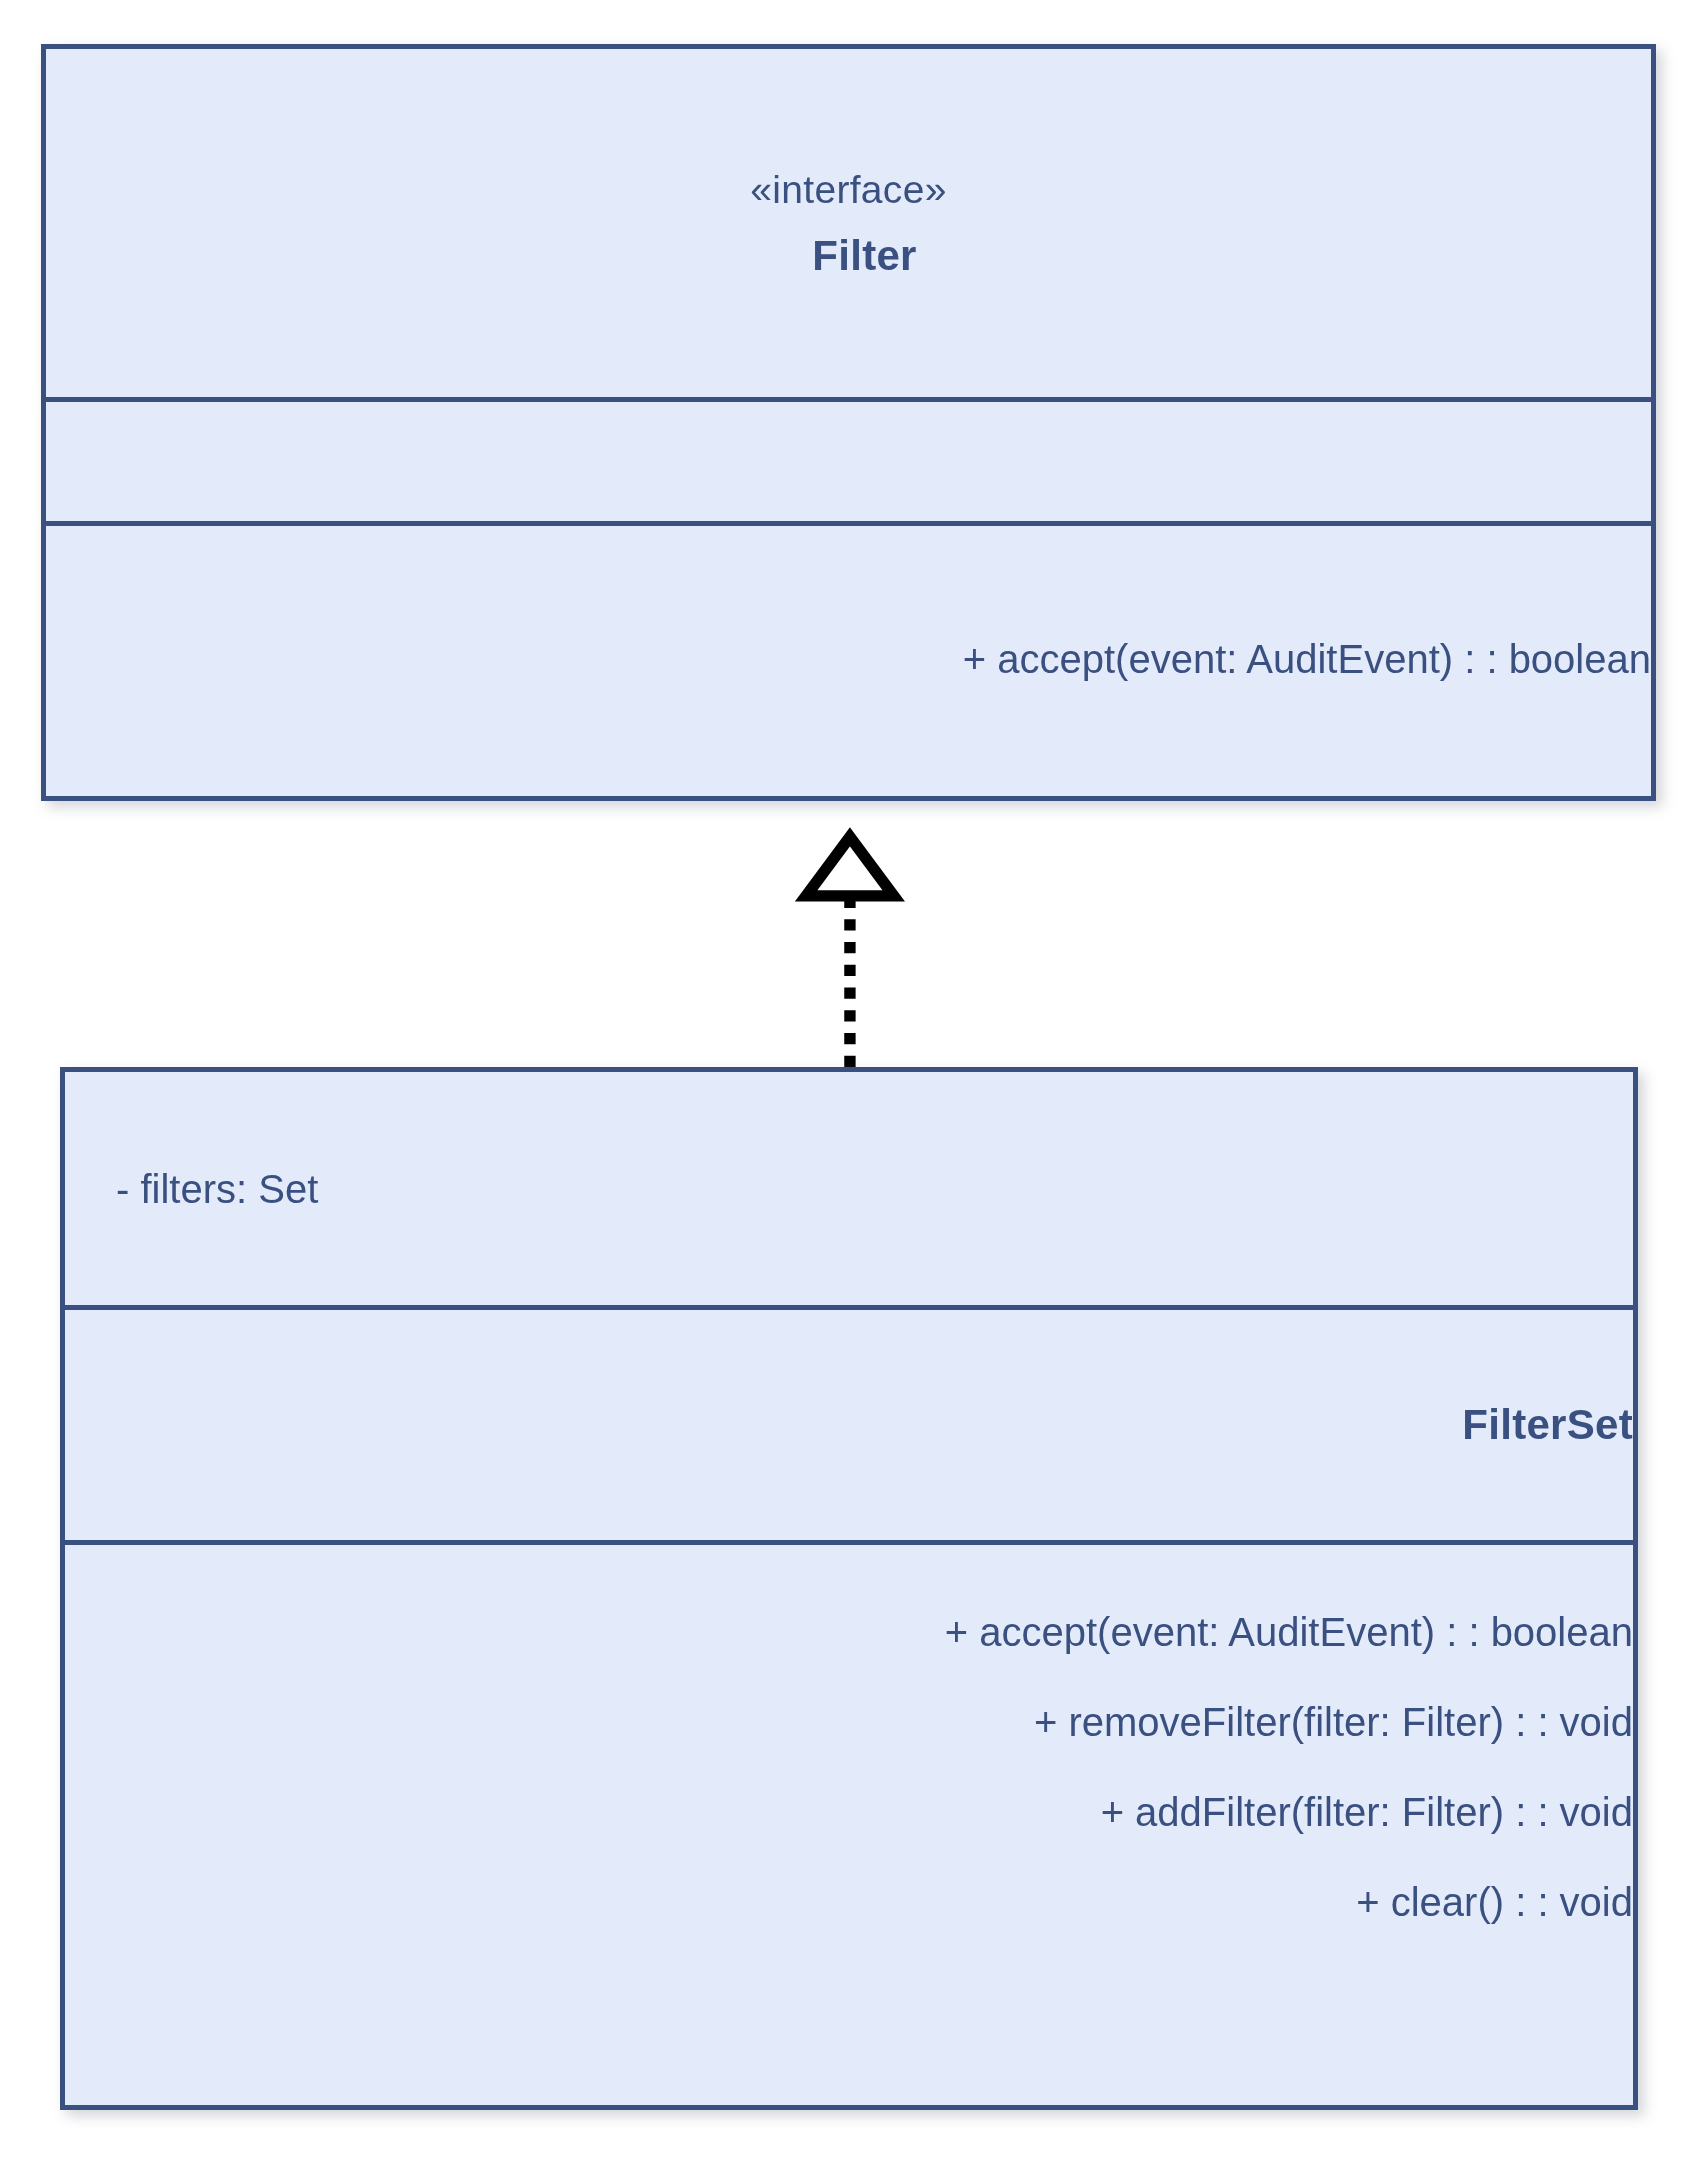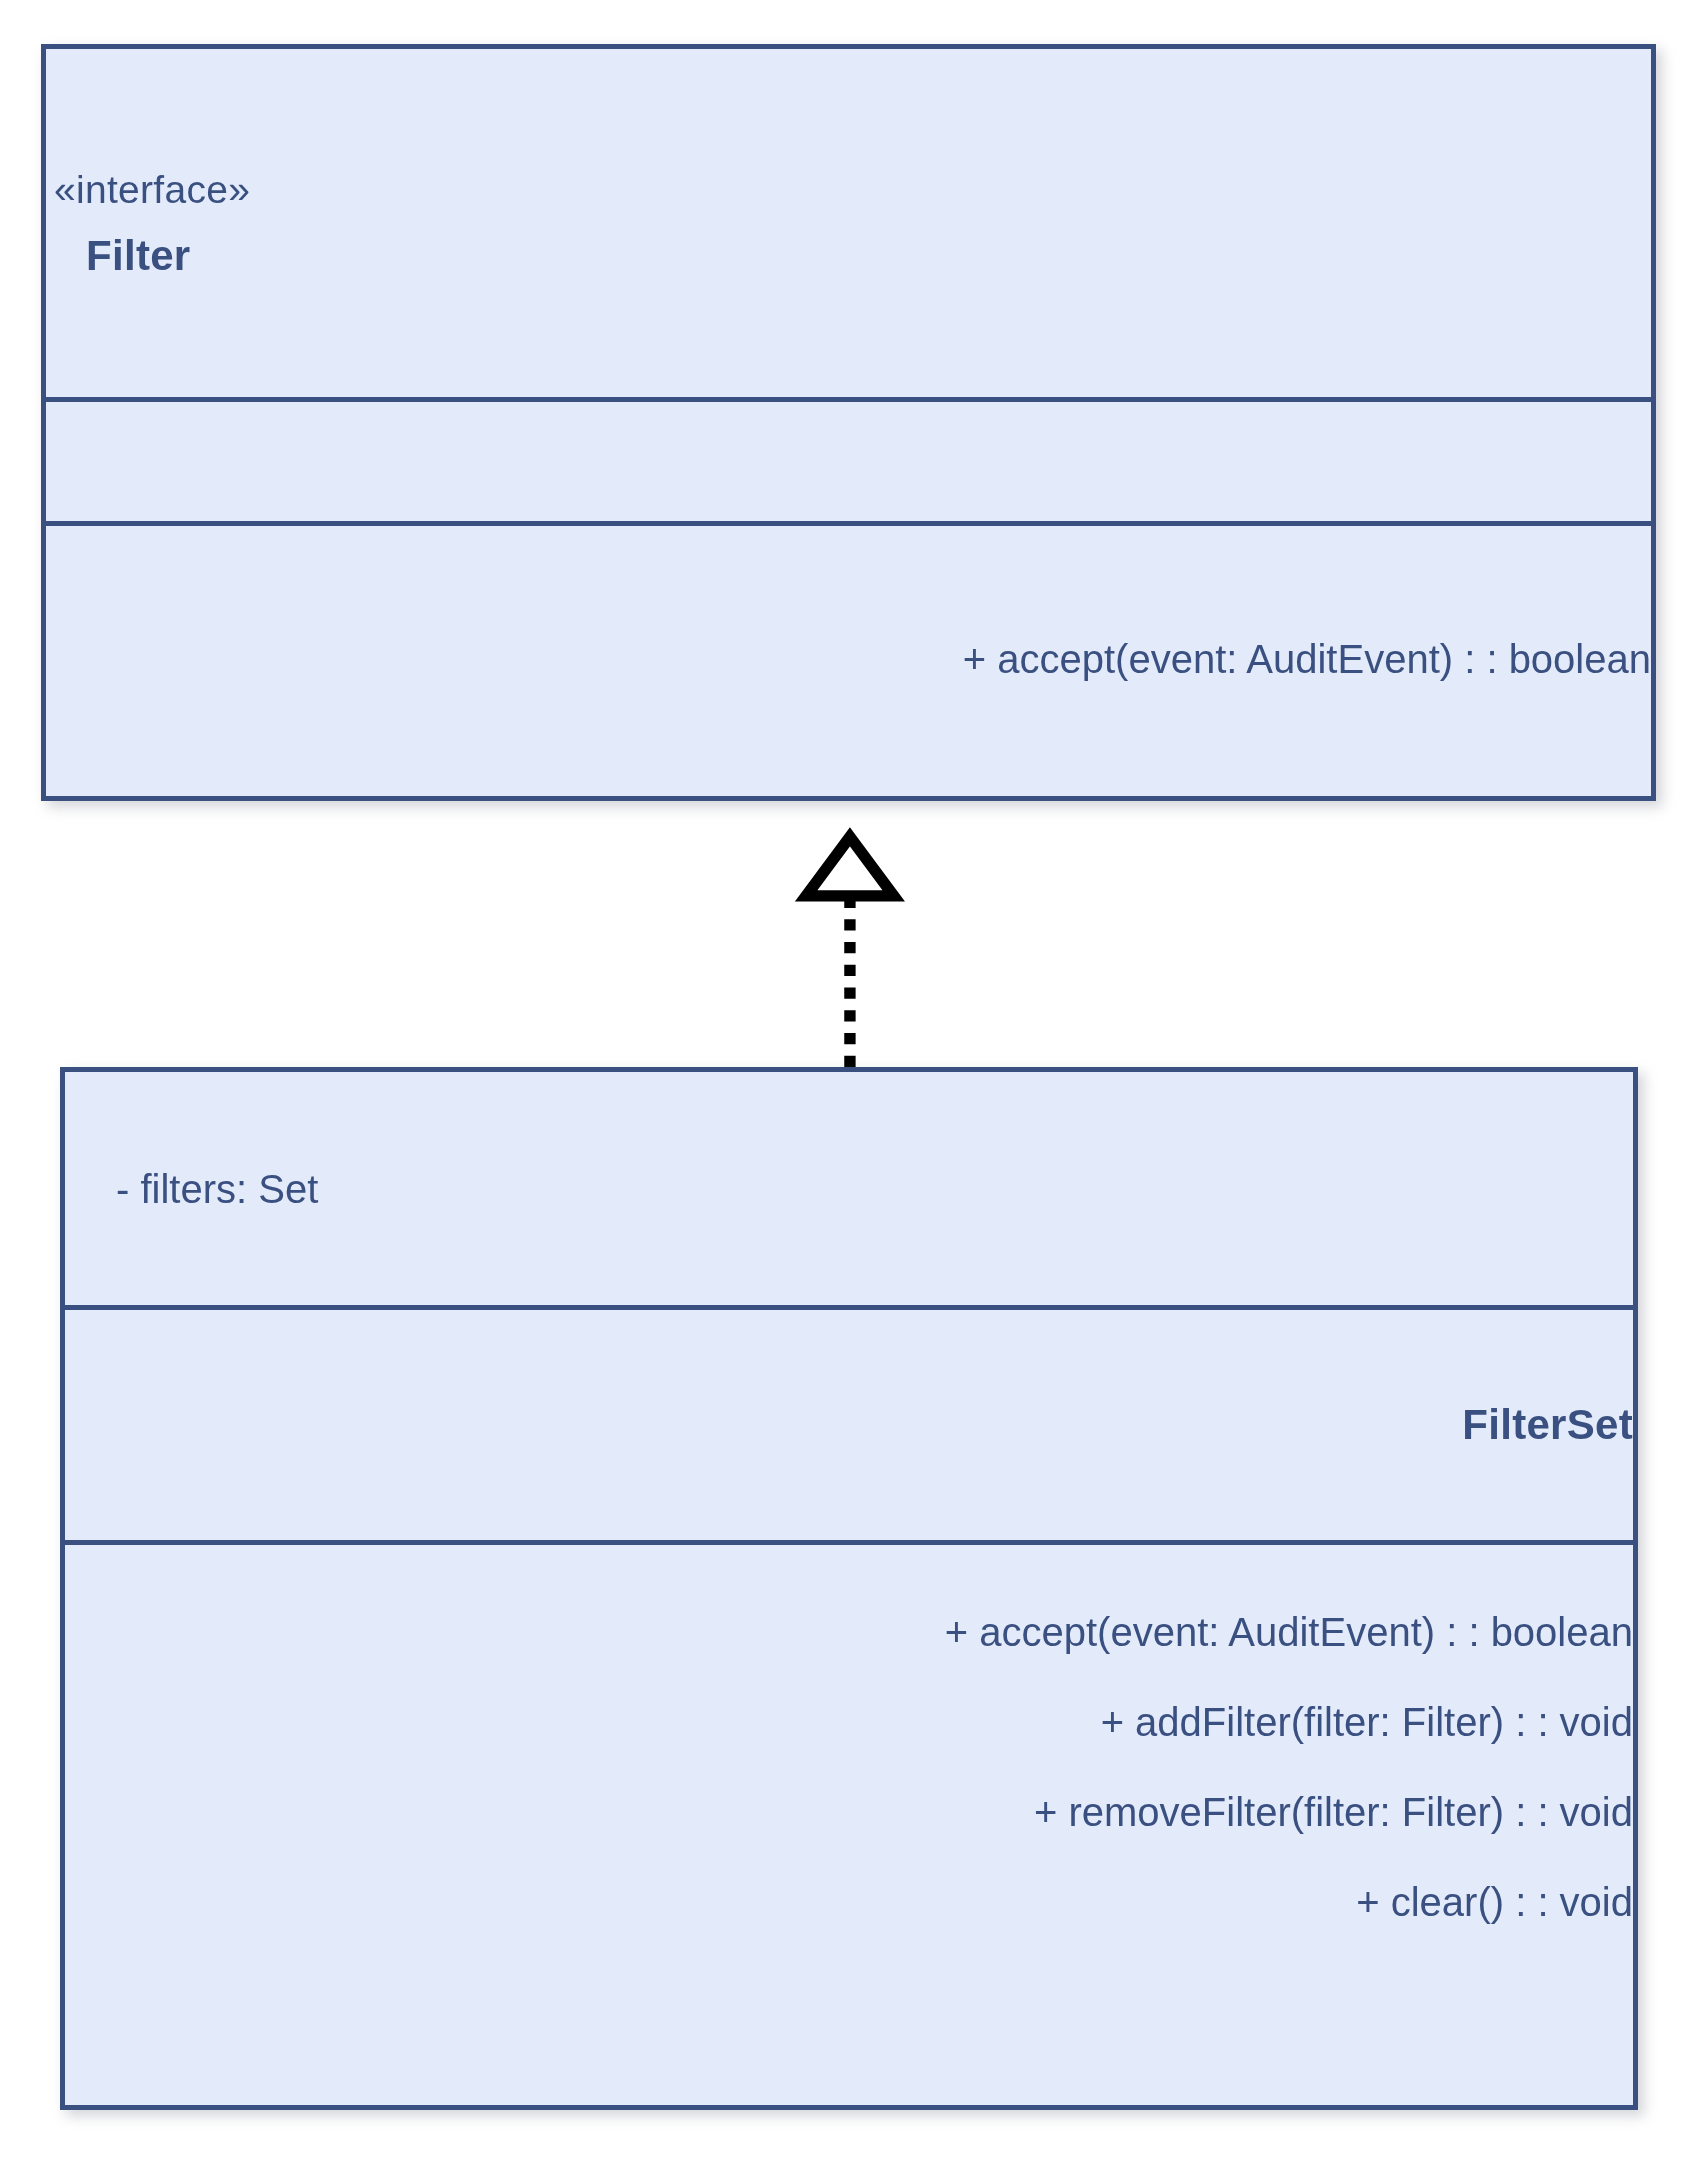--- a/index.html
+++ b/index.html
@@ -43,23 +43,22 @@
   }
   .uml-compartment + .uml-compartment {
     border-top: 5.1px solid #3a5080;
     align-items: flex-end;
   }
 
   
   .compartment-header {
     display: flex;
     flex-direction: column;
-    align-items: flex-start;
+    align-items: center;
     justify-content: center;
-    padding-left: 8px;
   }
   .stereotype {
     color: #3a5080;
     font-size: 39px;
     font-weight: 400;
     line-height: 1.0;
     letter-spacing: 0.3px;
     white-space: nowrap;
   }
   .class-name {
@@ -127,20 +126,20 @@
     <div class="uml-compartment compartment-members" style="height:233px;">
       <div class="member-row">- filters: Set</div>
     </div>
 
     <div class="uml-compartment compartment-header" style="height:235px;">
       <div class="class-name">FilterSet</div>
     </div>
 
     <div class="uml-compartment compartment-members" style="height:565px; justify-content:flex-start; padding-top:67px;">
       <div class="member-row" style="margin-bottom:50px;">+ accept(event: AuditEvent) : : boolean</div>
+      <div class="member-row" style="margin-bottom:50px;">+ removeFilter(filter: Filter) : : void</div>
       <div class="member-row" style="margin-bottom:50px;">+ addFilter(filter: Filter) : : void</div>
-      <div class="member-row" style="margin-bottom:50px;">+ removeFilter(filter: Filter) : : void</div>
       <div class="member-row">+ clear() : : void</div>
     </div>
   </div>
 
 </div>
 
 
 </body></html>

